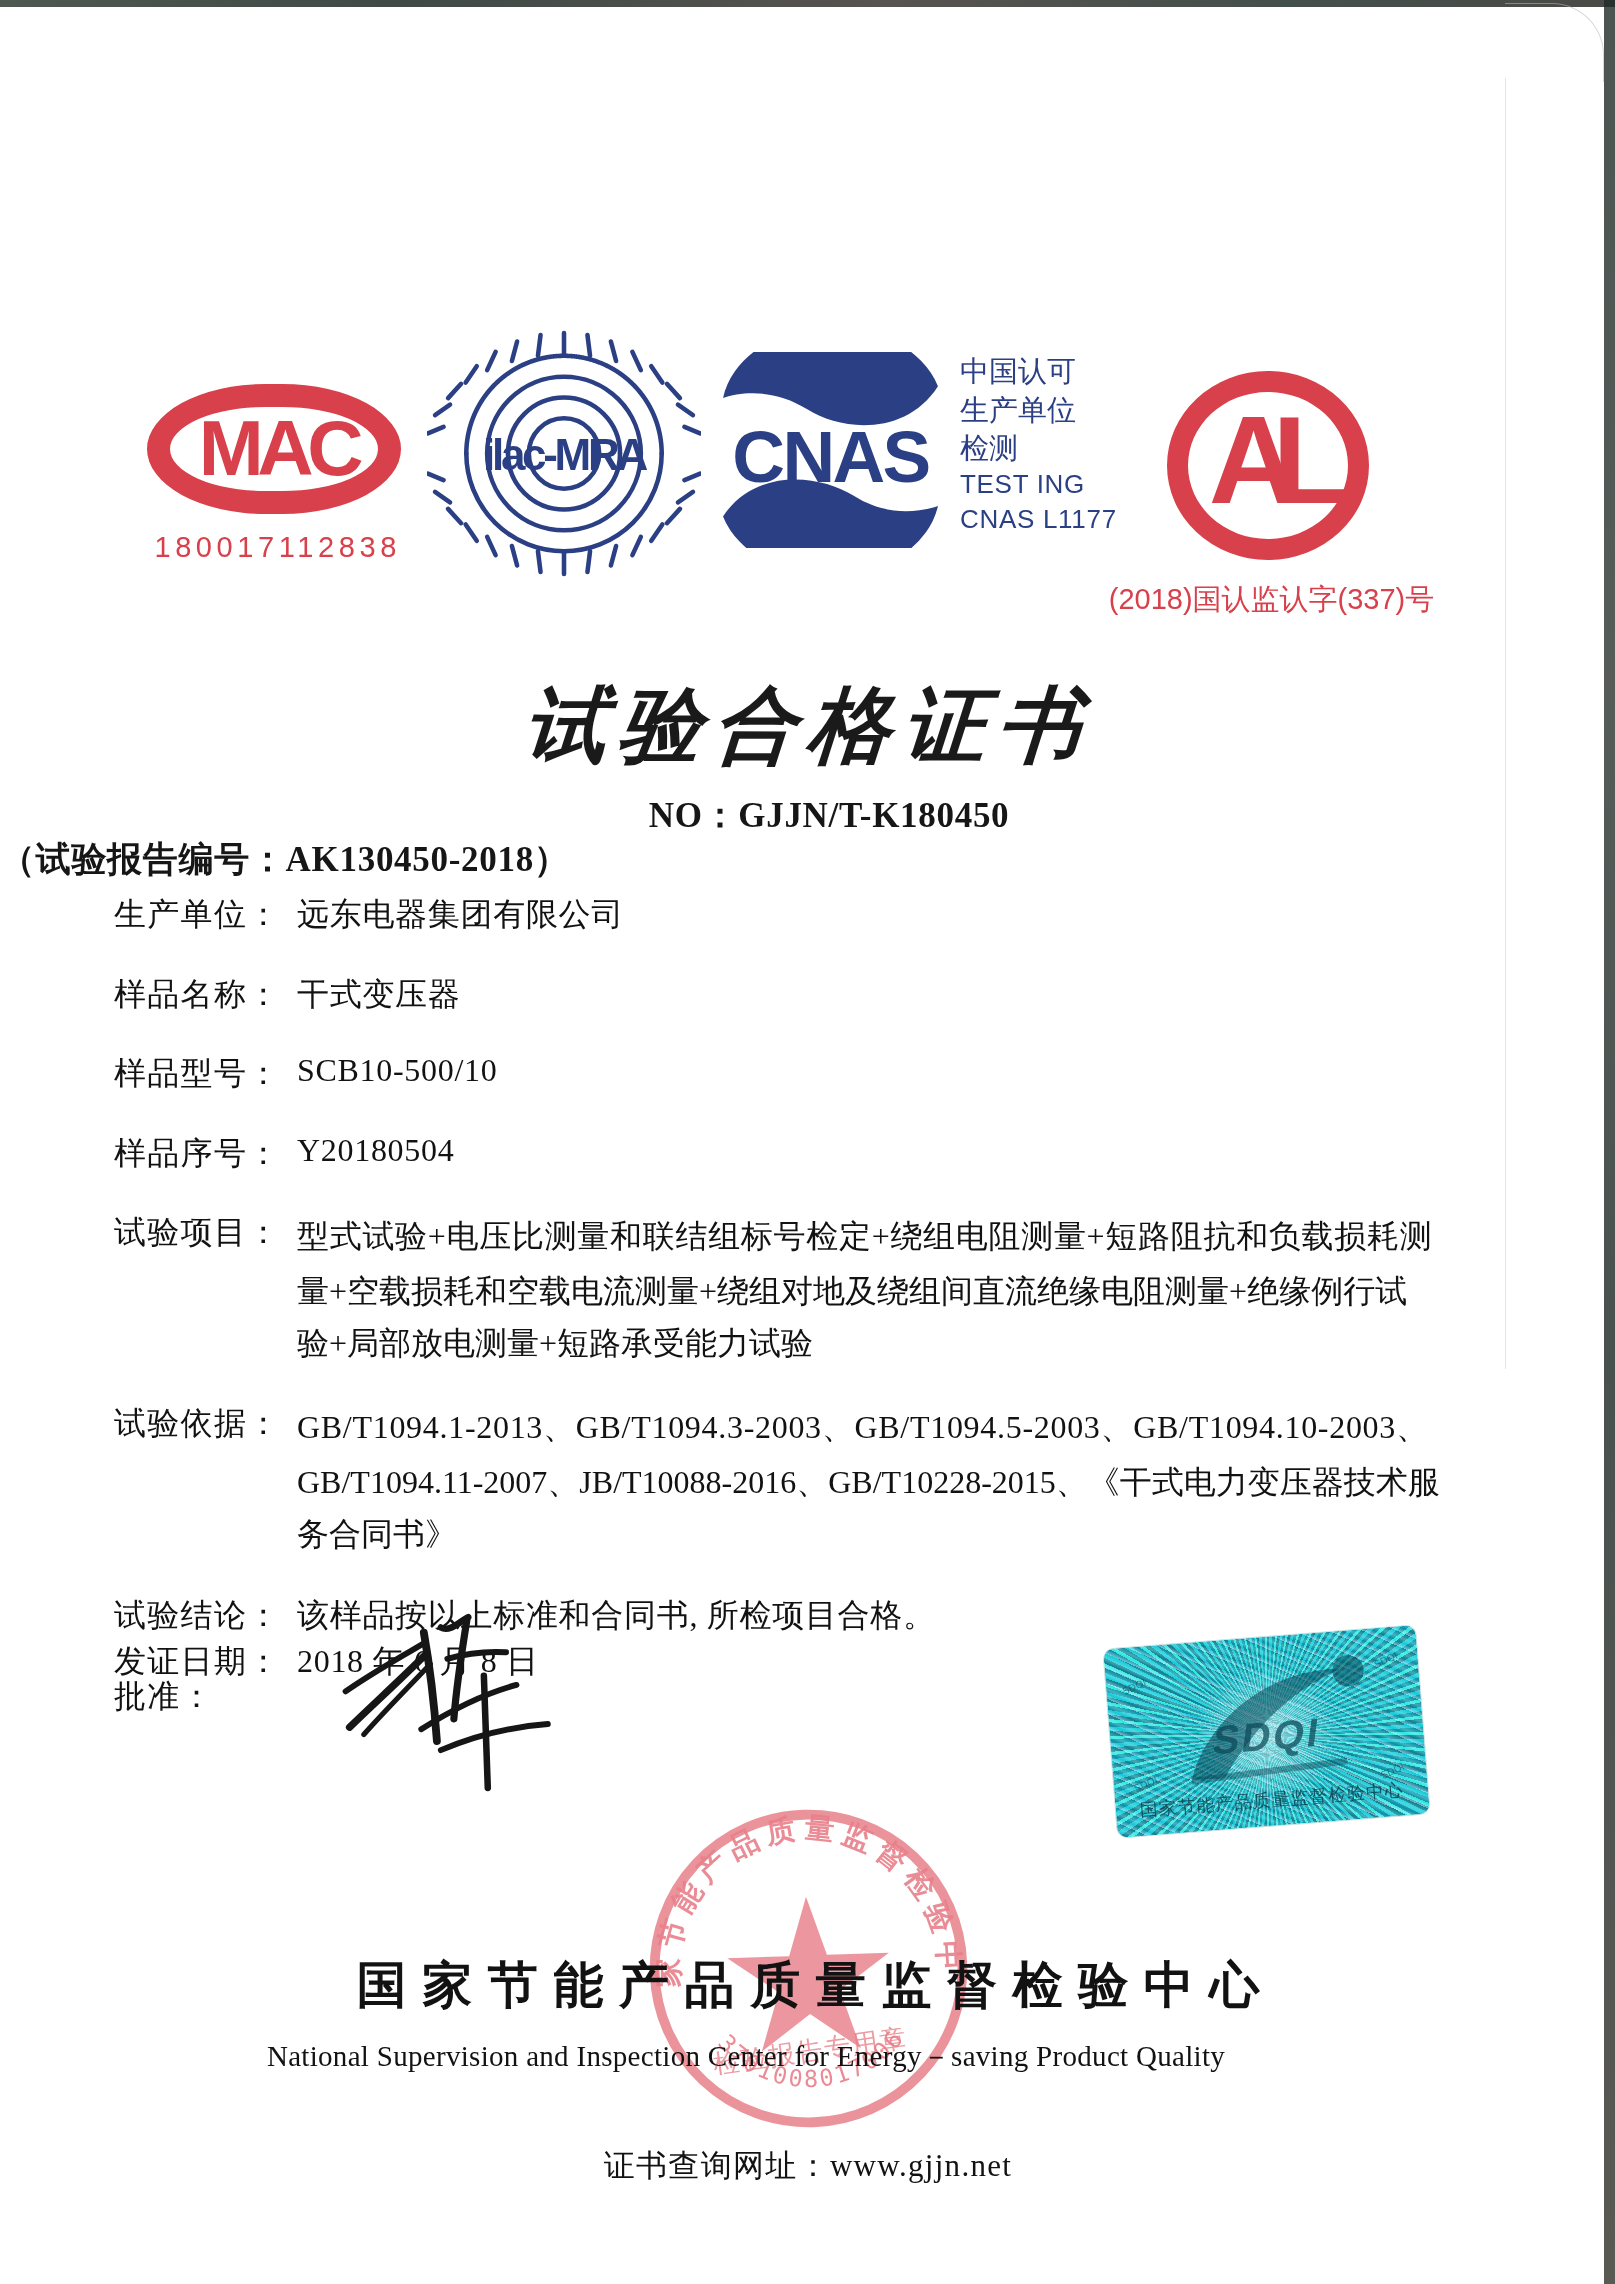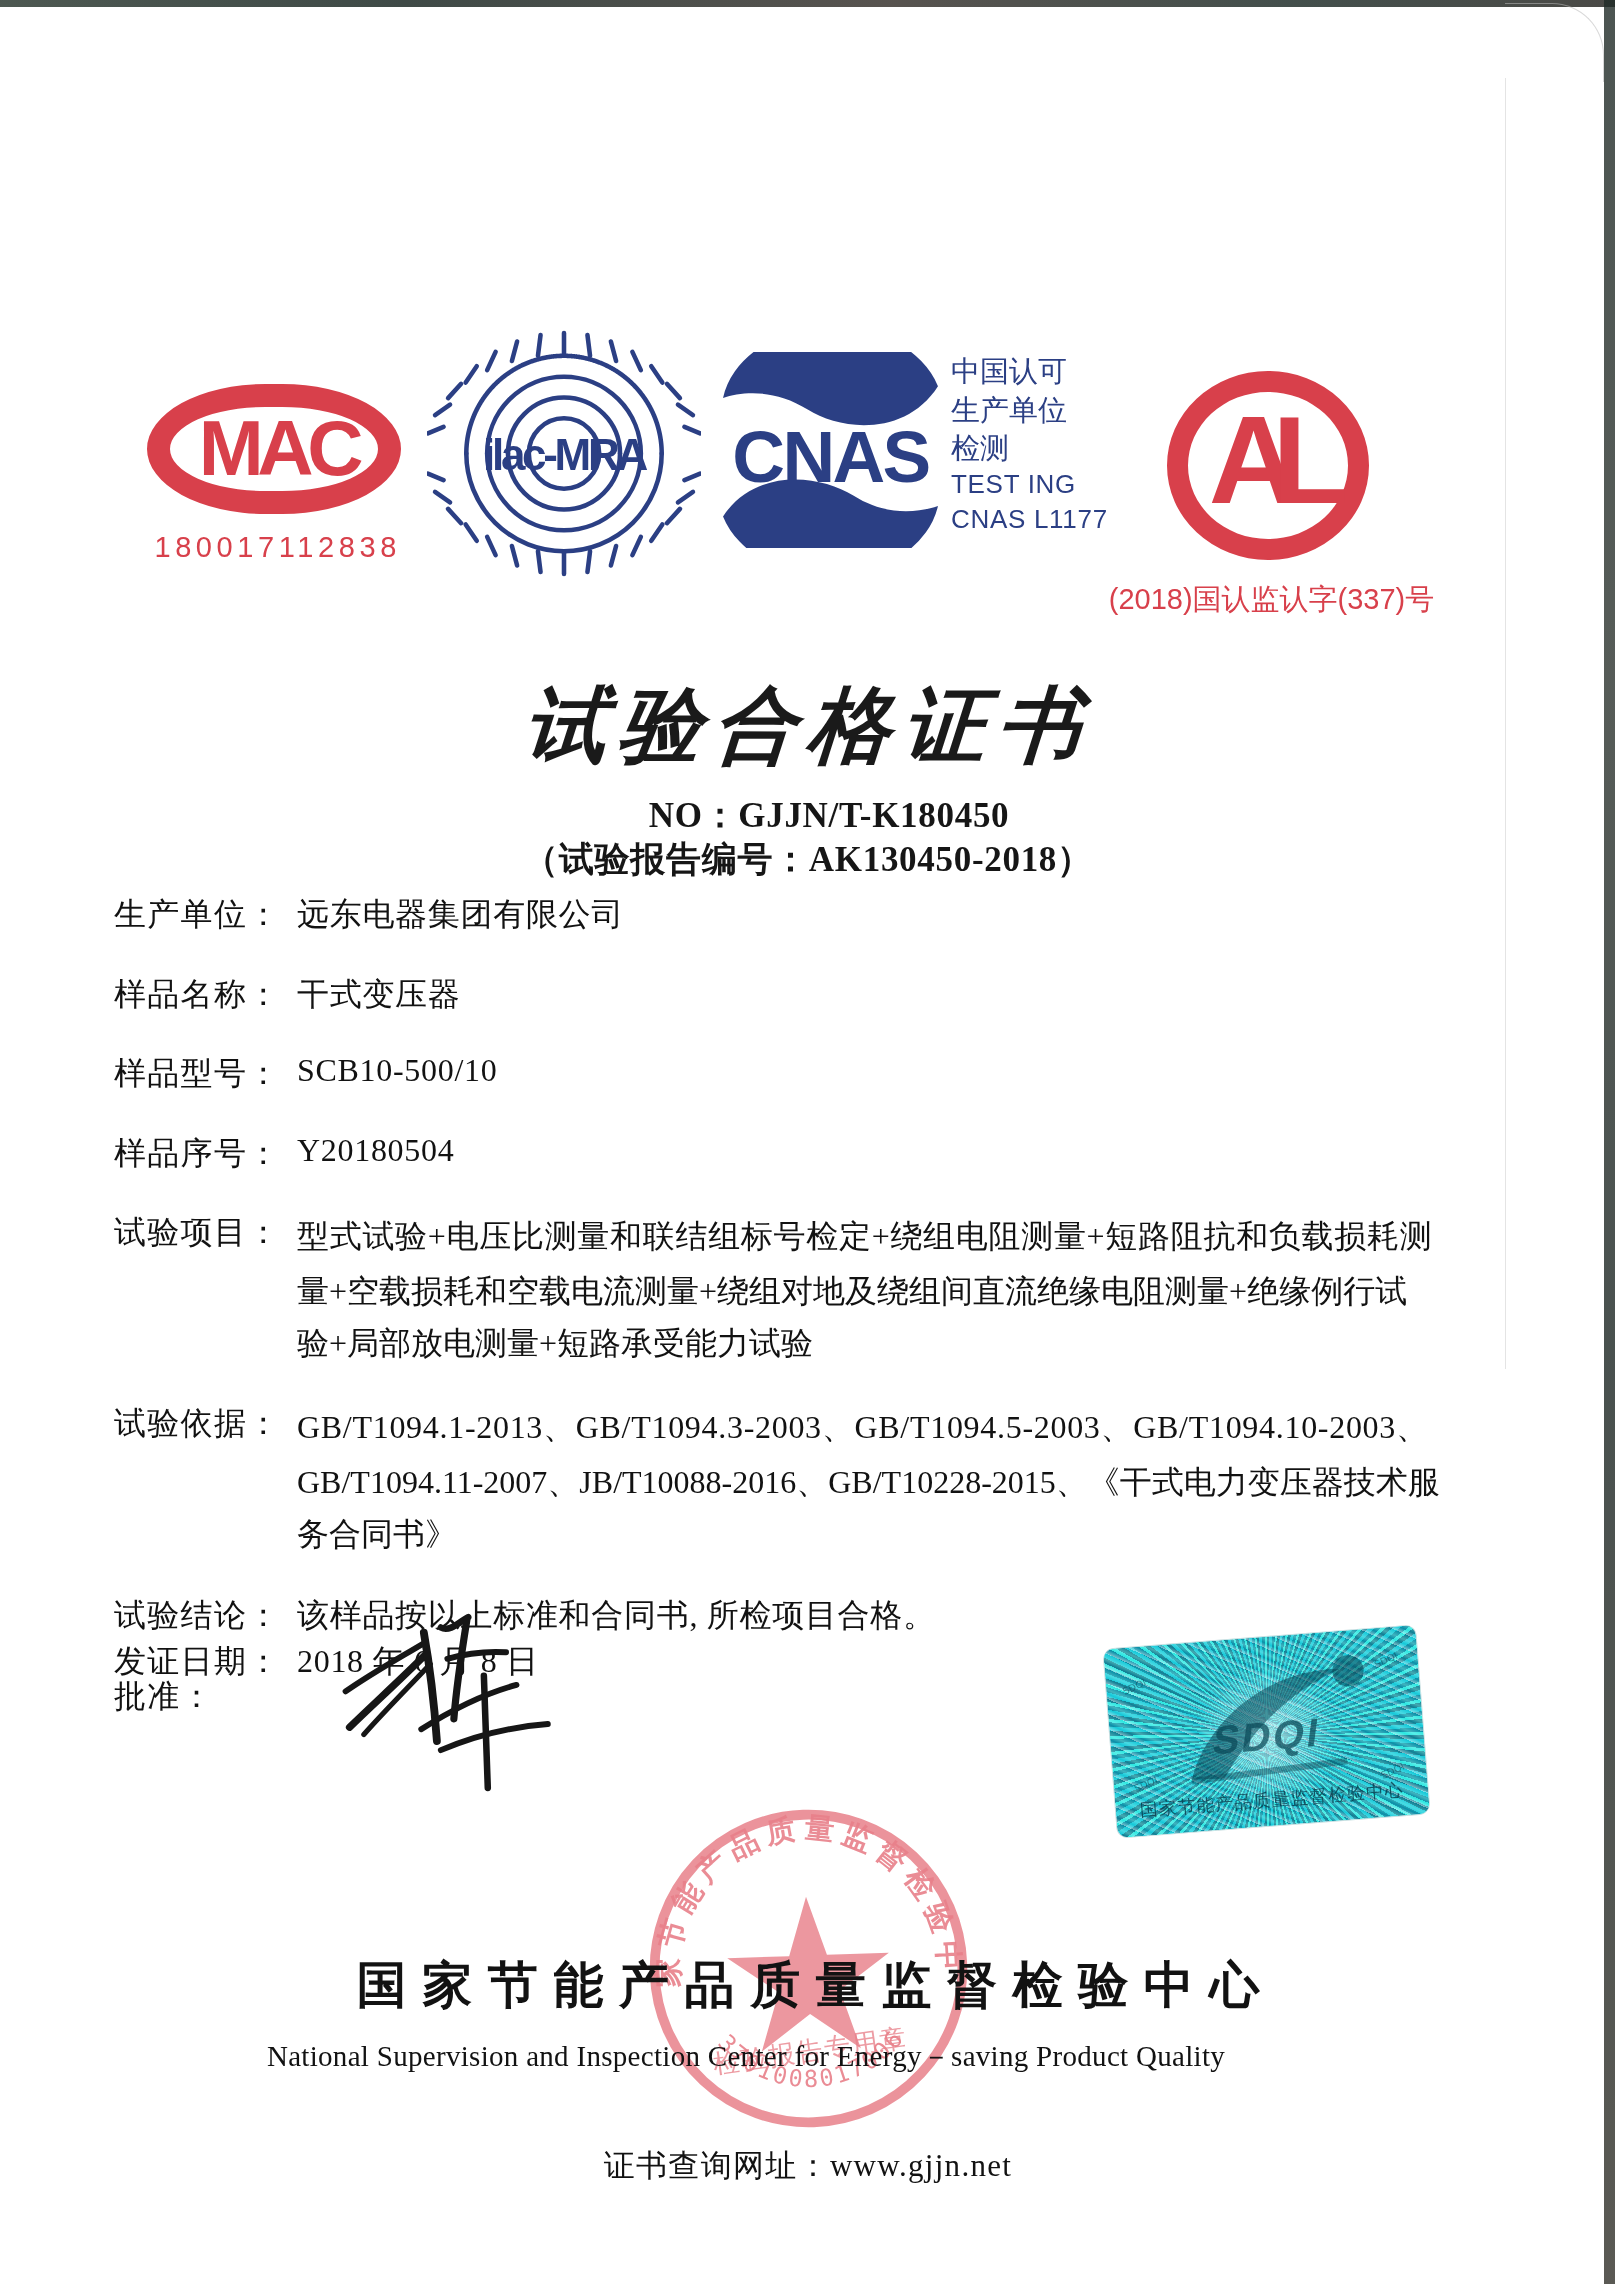--- a/index.html
+++ b/index.html
@@ -78,21 +78,21 @@
   
   .cnas{left:710px;top:46px;}
   .cnas-row{display:flex;align-items:center;}
   .cnas-logo{position:relative;width:241px;height:196px;}
   .cnas-word{
     position:absolute;left:0;top:63px;width:241px;text-align:center;
     font-family:"Liberation Sans","DejaVu Sans",sans-serif;
     font-weight:bold;font-size:73px;color:#2b3f84;letter-spacing:-2.6px;
   }
   .cnas-side{
-    margin-top:-11.7px;
+    margin-left:9px;margin-top:-11.7px;
     font-family:"Liberation Sans","DejaVu Sans",sans-serif;
     color:#2b3f84;font-size:29px;line-height:1.32;
   }
   .cnas-side .en{font-size:26px;letter-spacing:0.7px;}
 
   
   .cal{left:1167px;top:65px;}
   .cal-mark{
     width:202px;height:189px;border:21px solid #d8404b;border-radius:50%;
     position:relative;box-sizing:border-box;
@@ -116,21 +116,21 @@
     font-family:"DejaVu Serif","Liberation Serif",serif;
     font-size:83px;font-weight:bold;color:#1a1a1a;
     letter-spacing:11.7px;font-style:italic;
     transform:skewX(-4deg);
   }
   .cert-no{
     position:absolute;left:0;top:792px;width:1616px;text-align:center;
     font-size:35px;font-weight:bold;color:#161616;letter-spacing:0.7px;padding-left:21px;
   }
   .report-no{
-    position:absolute;left:0;top:836px;width:1616px;text-align:center;
+    position:absolute;left:0;top:836px;width:1616px;
     font-size:35px;font-weight:bold;color:#161616;letter-spacing:0.7px;
   }
 
   
   .body-area{position:absolute;left:114px;top:893px;width:1401px;}
   .field{display:flex;margin-bottom:2.6px;}
   .field .lbl{
     width:183px;flex:0 0 183px;
     font-size:32px;color:#121212;letter-spacing:1.3px;
     white-space:nowrap;

